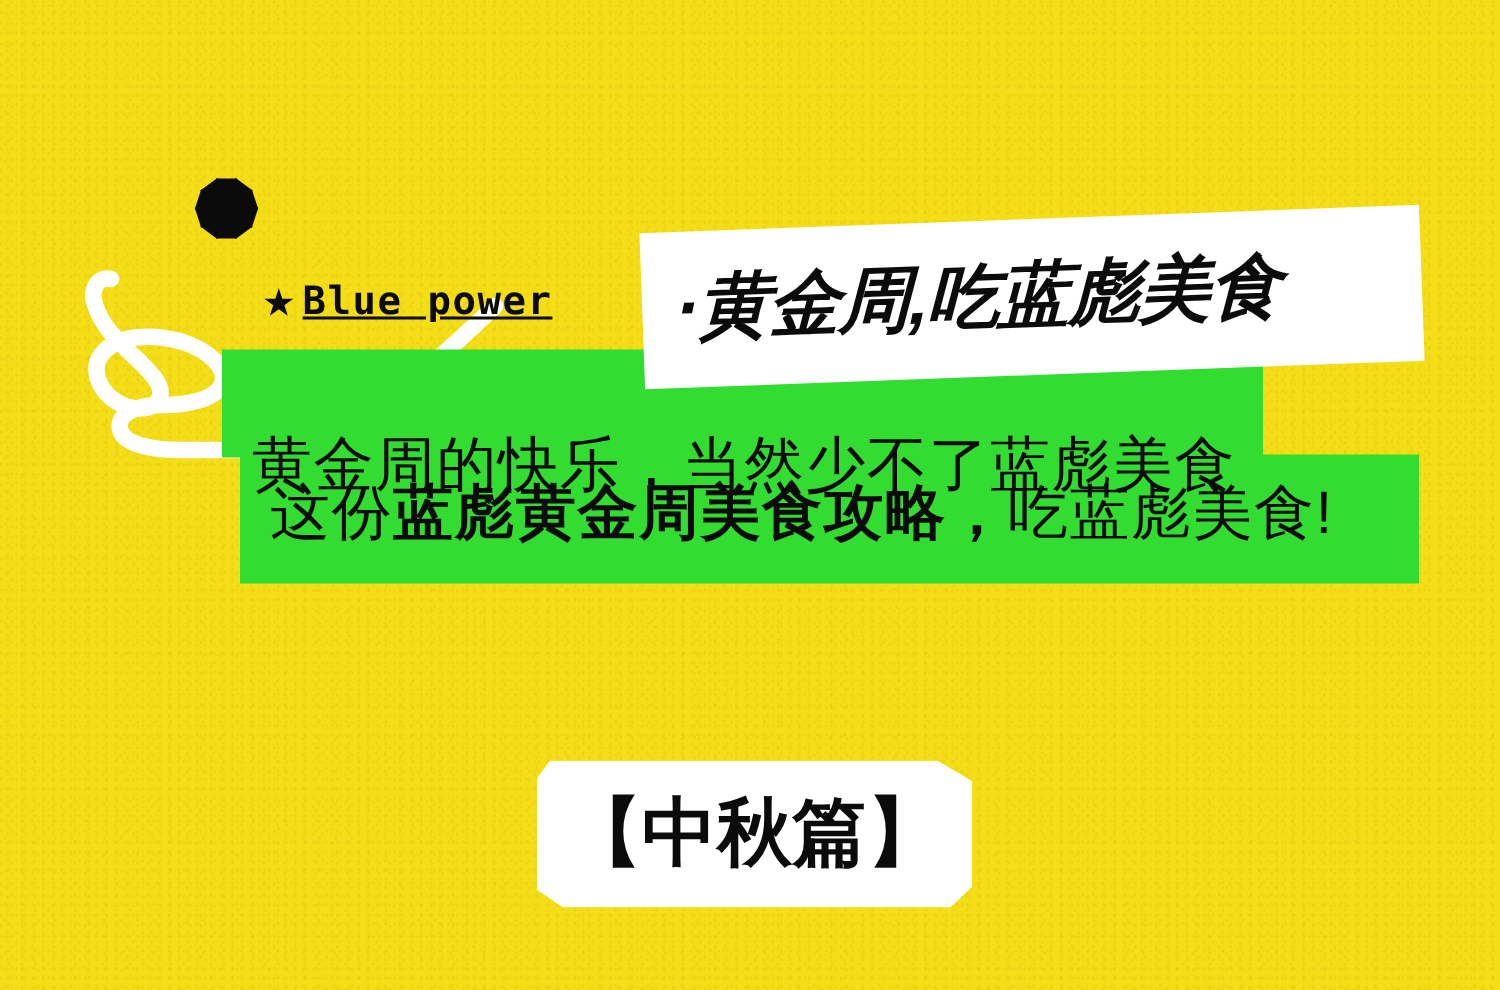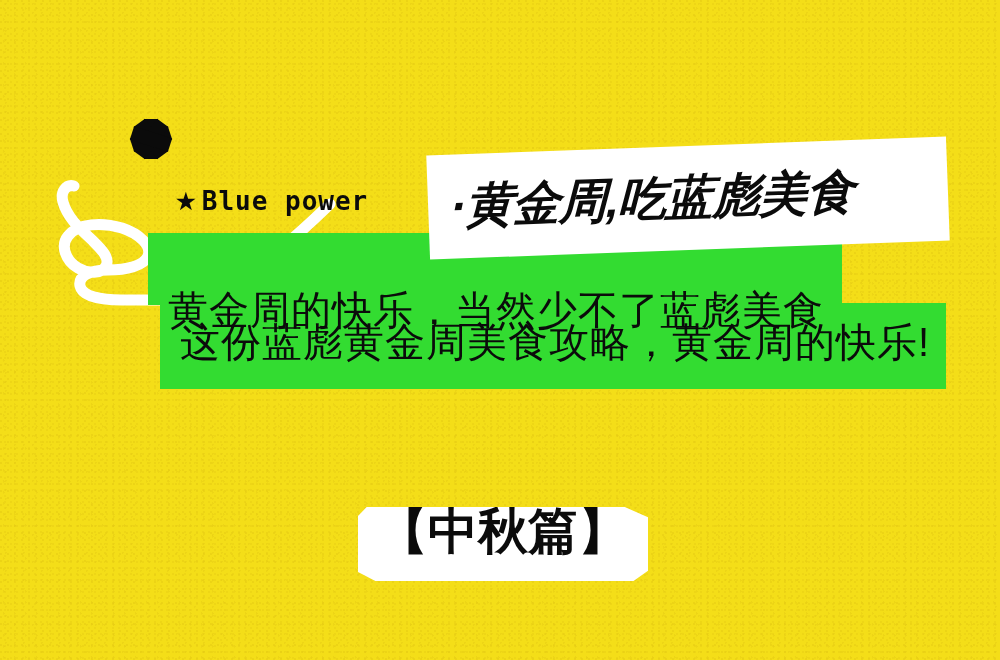--- a/index.html
+++ b/index.html
@@ -74,20 +74,21 @@
     letter-spacing:2px;
     white-space:nowrap;
     z-index:6;
   }
   #tagline .star { font-size:22px; line-height:1; transform:translateY(1px); }
   #tagline .txt {
     font-family:"DejaVu Sans Mono","Liberation Mono",monospace;
     font-weight:700;
     font-size:26px;
     letter-spacing:1px;
+    text-decoration:underline;
   }
 
   
   #white-banner {
     position:absolute;
     left:428px; top:146px;
     width:520px; height:104px;
     background:#FFFFFF;
     transform:rotate(-2.1deg);
     z-index:5;
@@ -133,34 +134,34 @@
     font-weight:400;
     letter-spacing:1px;
     margin-top:41px;
   }
   #green-line-2 {
     left:180px; top:322px;
     font-size:40px;
     font-weight:400;
     letter-spacing:1px;
   }
-  #green-line-2 .b { font-weight:400; }
+  #green-line-2 .b { font-weight:700; }
 
   
   #bottom-banner {
     position:absolute;
     left:358px; top:507px;
-    width:290px; height:74px;
+    width:290px; height:98px;
     background:#FFFFFF;
     z-index:5;
     clip-path:polygon(
       3% 0%, 92% 0%, 100% 14%, 100% 86%, 95% 100%,
       6% 100%, 0% 88%, 0% 12%
     );
-    display:flex; align-items:flex-start; justify-content:center;
+    display:flex; align-items:center; justify-content:center;
   }
   #bottom-banner .tag-text {
     font-family:"Liberation Sans", sans-serif;
     font-weight:700;
     font-size:50px;
     line-height:1;
     color:#0B0B0B;
     letter-spacing:0px;
     white-space:nowrap;
     transform:translateY(-1px);
@@ -197,19 +198,19 @@
     <span class="star">★</span>
     <span class="txt">Blue power</span>
   </div>
 
   <div id="white-banner">
     <div class="headline">·黄金周,吃蓝彪美食</div>
   </div>
 
   <div class="green-line" id="green-line-1">黄金周的快乐，当然少不了蓝彪美食</div>
 
-  <div class="green-line" id="green-line-2"><span>这份</span><span class="b">蓝彪黄金周美食攻略，</span><span>黄金周的快乐!</span></div>
+  <div class="green-line" id="green-line-2"><span>这份</span><span class="b">蓝彪黄金周美食攻略，</span><span>吃蓝彪美食!</span></div>
 
   <div id="bottom-banner">
     <div class="tag-text">【中秋篇】</div>
   </div>
 
 </div>
 
 </body></html>

